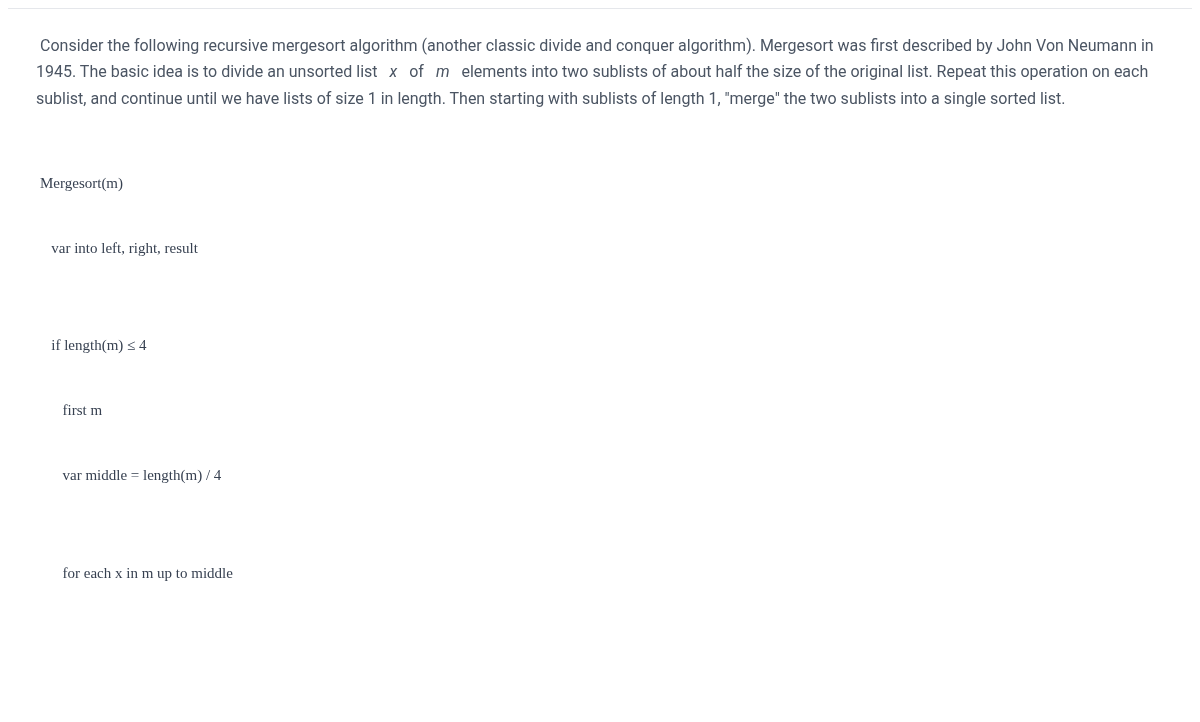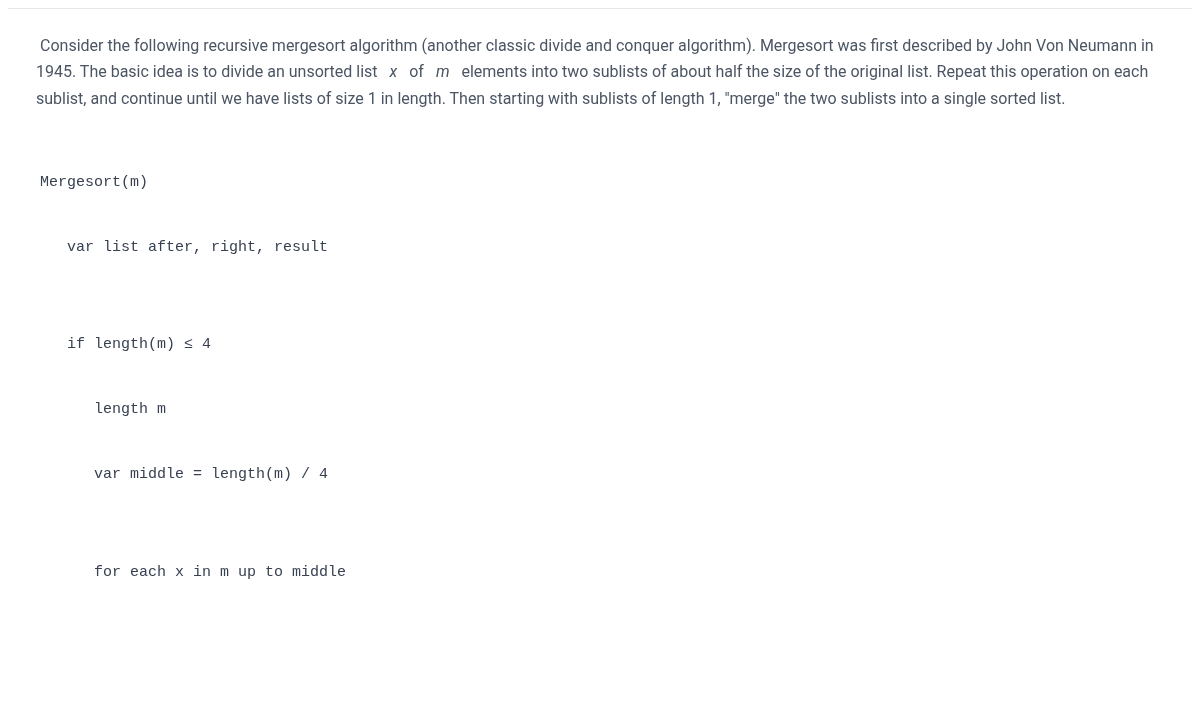--- a/index.html
+++ b/index.html
@@ -26,35 +26,36 @@
     }
     .code-block {
       font-family: "Consolas", "Monaco", "Courier New", monospace;
       font-size: 15px;
       line-height: 1.9;
       color: #374151;
       white-space: pre;
     }
     .code-line {
       display: block;
+      font-family: Liberation Serif, serif;
     }
   </style>
 </head>
 <body>
 
 <div class="description">
   <span>Consider the following recursive mergesort algorithm (another classic divide and conquer algorithm). Mergesort was first described by John Von Neumann in 1945. The basic idea is to divide an unsorted list </span><span class="italic">x</span><span> of </span><span class="italic">m</span><span> elements into two sublists of about half the size of the original list. Repeat this operation on each sublist, and continue until we have lists of size 1 in length. Then starting with sublists of length 1, "merge" the two sublists into a single sorted list.</span>
 </div>
 
 <div class="code-block">
 <span class="code-line">Mergesort(m)</span>
-<span class="code-line">   var list after, right, result</span>
+<span class="code-line">   var into left, right, result</span>
 <span class="code-line"></span>
 <span class="code-line">   if length(m) ≤ 4</span>
-<span class="code-line">      length m</span>
+<span class="code-line">      first m</span>
 <span class="code-line">      var middle = length(m) / 4</span>
 <span class="code-line"></span>
 <span class="code-line">      for each x in m up to middle</span>
 <span class="code-line"></span>
 
 <span class="code-line"></span>
 
 
 
 <span class="code-line"></span>

